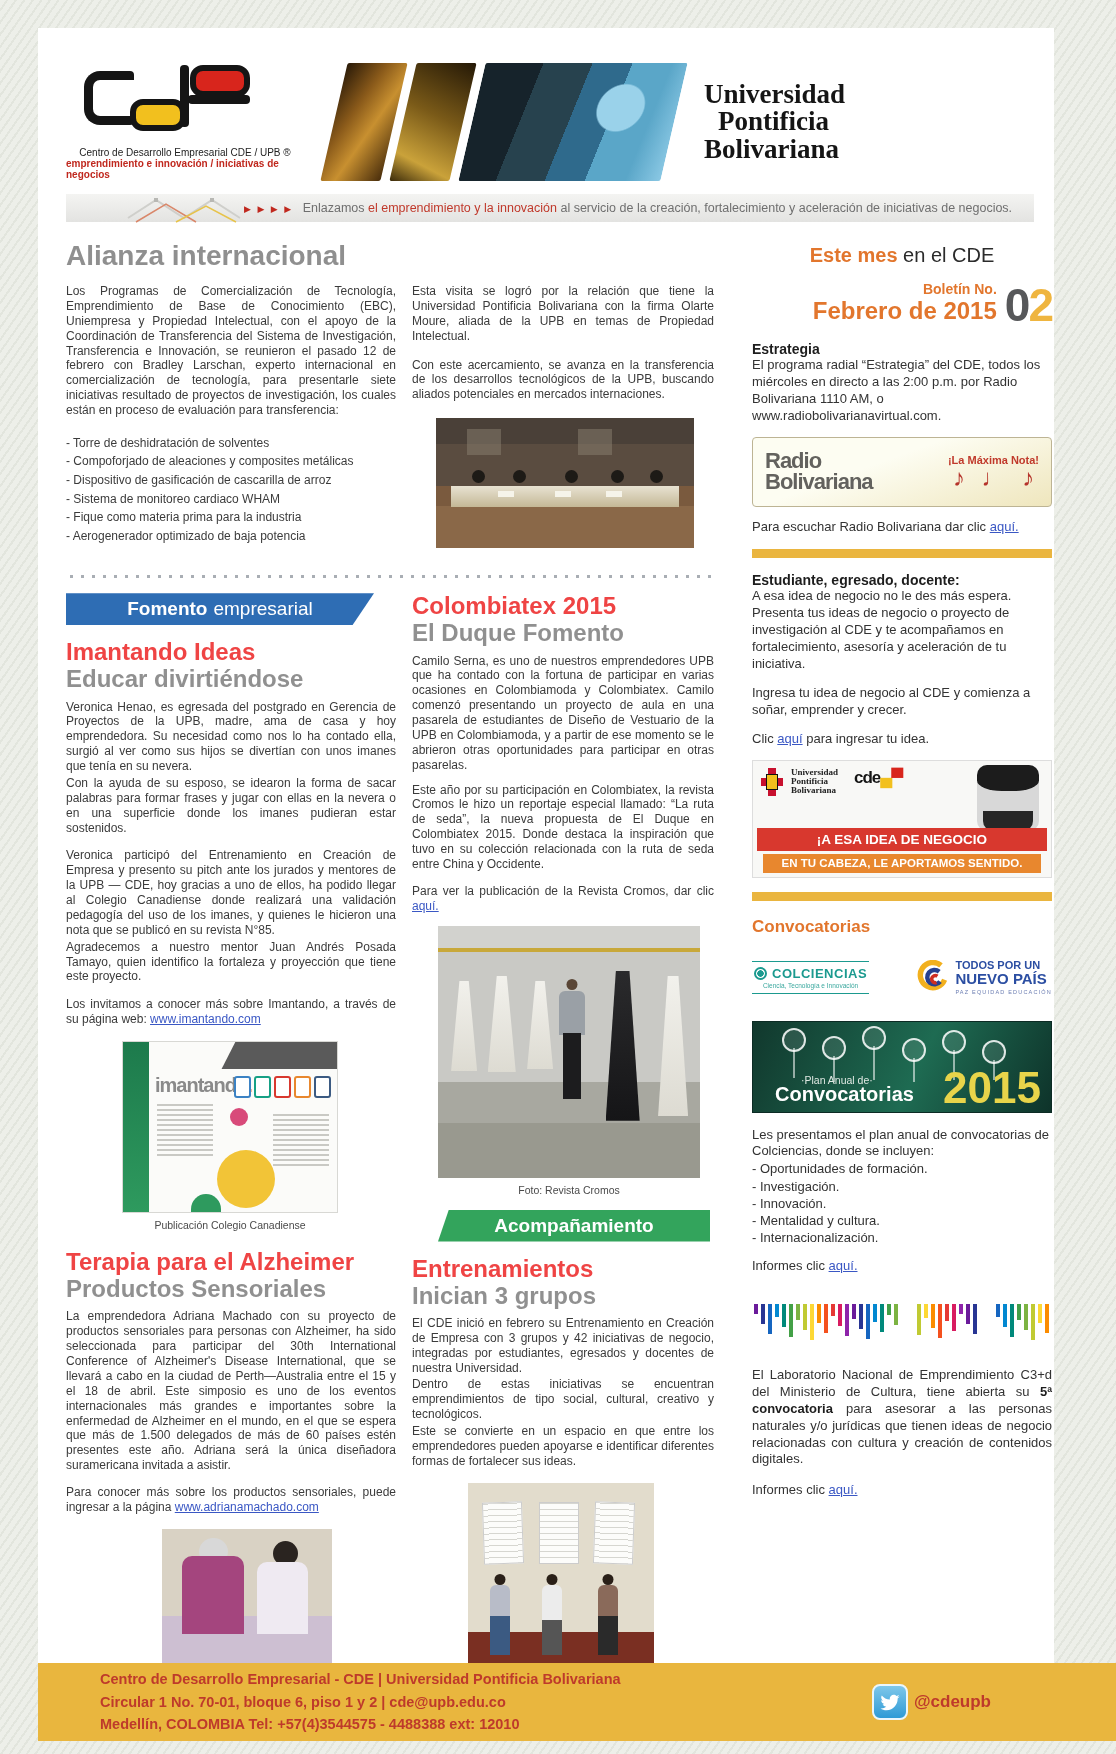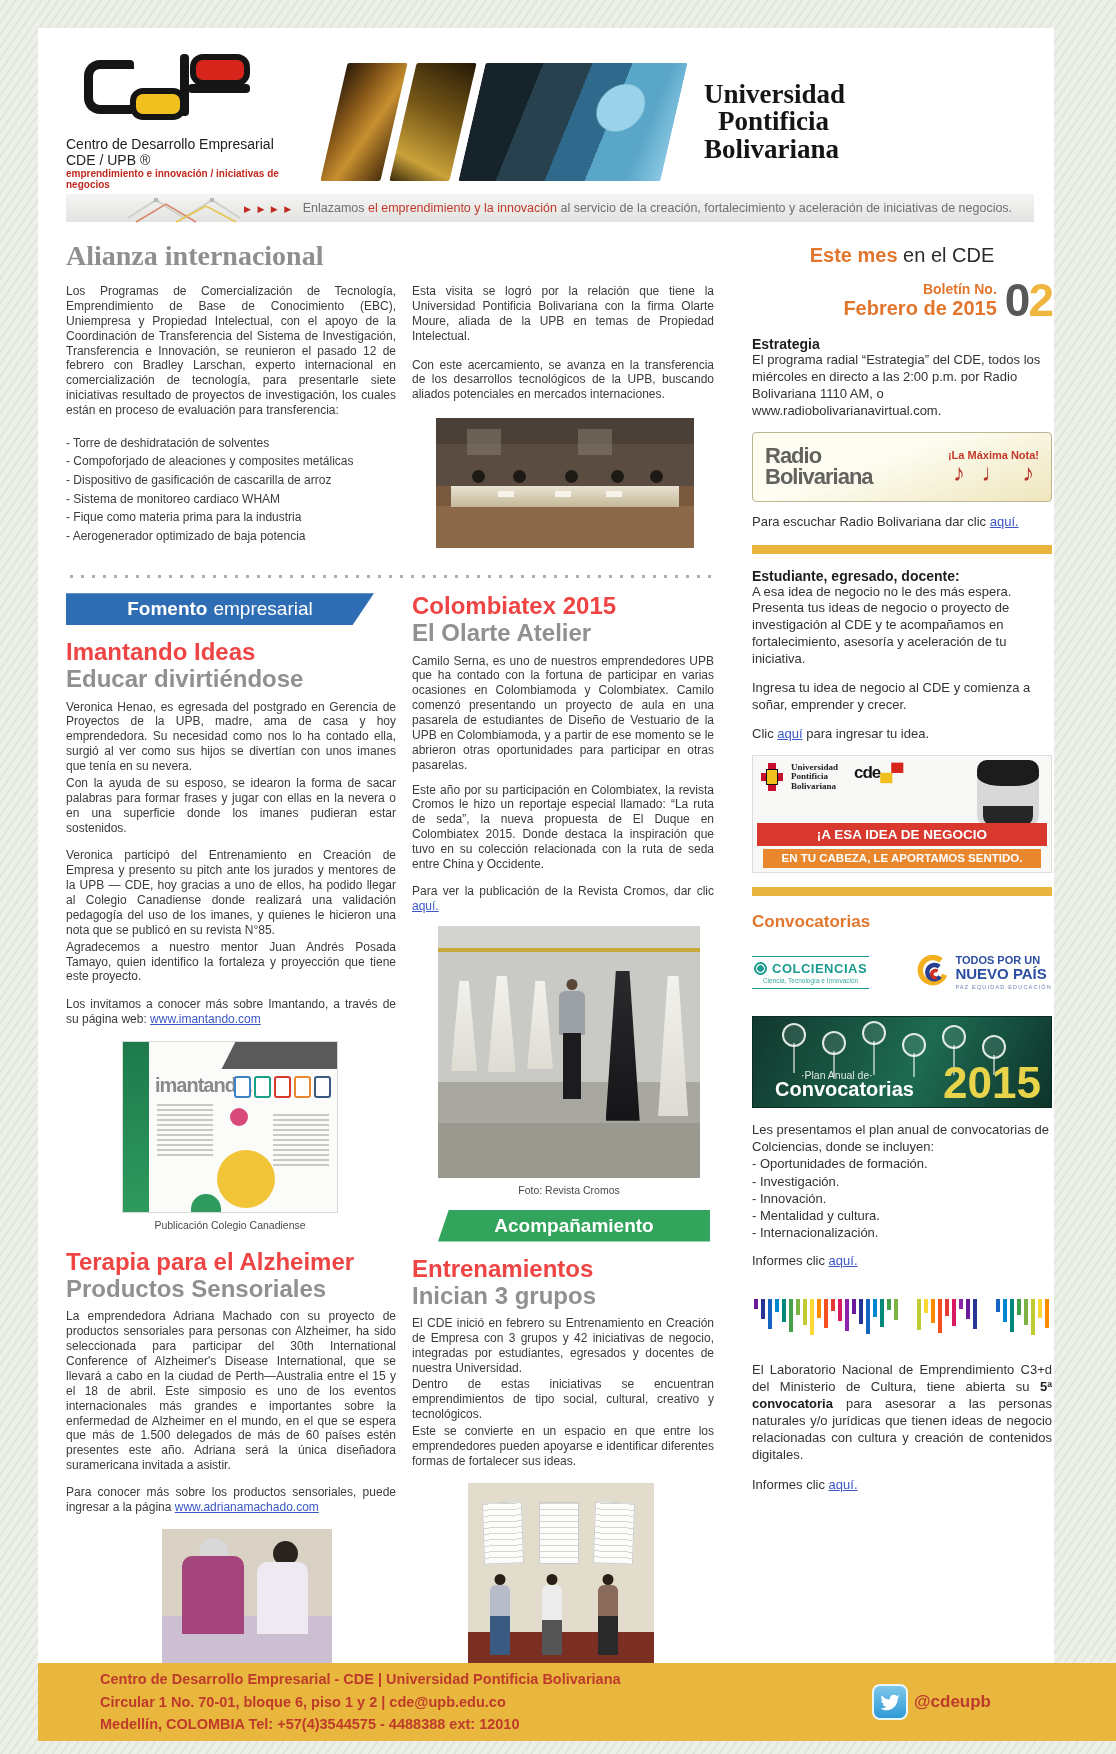--- a/index.html
+++ b/index.html
@@ -17,21 +17,21 @@
   .cde-block { width:238px; flex:none; }
   .cde-mark { position:relative; width:170px; height:66px; margin-left:18px; }
   .cde-c { position:absolute; left:0; top:6px; width:50px; height:54px;
            border:9px solid #151515; border-right:none; border-radius:16px 4px 4px 16px; }
   .cde-y { position:absolute; left:46px; bottom:0; width:56px; height:32px;
            background:#F2C01E; border:6px solid #151515; border-radius:13px; }
   .cde-dstem { position:absolute; left:96px; top:0; width:9px; height:62px; background:#151515; border-radius:4px; }
   .cde-r { position:absolute; right:4px; top:0; width:60px; height:32px;
            background:#D8251C; border:6px solid #151515; border-radius:13px; }
   .cde-estem { position:absolute; right:4px; top:30px; width:62px; height:9px; background:#151515; border-radius:4px; }
-  .cde-cap1 { font-size:14px; color:#222; margin-top:16px; }
+  .cde-cap1 { font-size:10px; color:#222; margin-top:16px;text-align:center; }
   .cde-cap2 { font-size:10px; color:#c0281e; font-weight:bold; }
   .strips { flex:1; height:118px; margin:0 14px; display:flex; gap:9px; padding:0 16px; }
   .strip { transform:skewX(-13deg); border-radius:2px; }
   .strip1 { width:60px; background:linear-gradient(115deg,#2a1a08,#8a5a1a 35%,#c89030 60%,#4a2e0c); }
   .strip2 { width:60px; background:linear-gradient(205deg,#241806,#7a5a18 45%,#caa23a 80%,#3a2a0a); }
   .strip3 { flex:1; background:
       radial-gradient(circle at 72% 38%, #9ad2ea 0 14%, transparent 15%),
       linear-gradient(100deg,#16232b 0 26%,#27424e 26% 48%,#2f6a8c 48% 66%,#5aa6c8 66% 84%,#8ac8e4 100%); }
   .upb-block { flex:none; display:flex; align-items:center; gap:10px; width:330px; }
   .crest { position:relative; width:84px; height:104px; flex:none; }
@@ -53,21 +53,21 @@
   .tagline { font-size:12.5px; color:#6f6f6f; white-space:nowrap; }
   .tagline .arrows { color:#c0281e; font-size:9px; letter-spacing:2px; margin-right:6px; }
   .tagline .hl { color:#c0392b; }
 
   
   .content { display:flex; padding:18px 0 0 28px; }
   .main { width:648px; flex:none; }
   .sidebar { width:300px; flex:none; margin-left:38px; }
 
   h1.top-title { font-size:28px; font-weight:bold; color:#E2762D; line-height:1; }
-  h2.top-sub   { font-size:28px; font-weight:bold; color:#8F8F8F; line-height:1; margin-top:2px;font-family:Liberation Serif, serif; }
+  h2.top-sub   { font-size:28px; font-weight:bold; color:#8F8F8F; line-height:1; margin-top:2px; }
   .cols { display:flex; gap:16px; margin-top:14px; }
   .col-a { width:330px; flex:none; }
   .col-b { width:302px; flex:none; }
   p.body { font-size:12px; line-height:1.24; color:#3b3b3b; text-align:justify; }
   .ini-list { list-style:none; margin-top:16px; font-size:12px; color:#3b3b3b; line-height:1.55; }
   .link { color:#3A57C4; text-decoration:underline; cursor:pointer; }
   .link.b { font-weight:normal;margin-top:40px; }
 
   .dotted { height:5px; margin:26px 0 14px 0;
             background-image:radial-gradient(circle,#a9aeb4 1.6px,transparent 1.8px);
@@ -139,21 +139,21 @@
     background-image:repeating-linear-gradient(#d6d6d0 0 1px,transparent 1px 6px); top:10%; }
   .tr-fig { position:absolute; bottom:12%; width:20px; height:70px; border-radius:6px 6px 0 0; }
   .tr-head { position:absolute; top:-11px; left:50%; transform:translateX(-50%);
     width:11px; height:11px; border-radius:50%; background:#2a2018; }
 
   
   .s-title { text-align:center; font-size:20px; color:#2b2b2b; margin-top:4px; }
   .s-title b { color:#E2762D; }
   .bulletin { display:flex; justify-content:flex-end; align-items:flex-end; gap:8px; margin-top:14px; }
   .b-left { text-align:right; color:#E2762D; font-weight:bold; }
-  .b-label { font-size:14px; } .b-date { font-size:20px;margin-left:24px; }
+  .b-label { font-size:14px; } .b-date { font-size:24px;margin-left:24px; }
   .b-num { font-size:46px; font-weight:bold; line-height:.85; letter-spacing:-2px; }
   .b-num .n0 { color:#57585a; } .b-num .n2 { color:#EFB53F; }
   .s-h { font-weight:bold; font-size:14px; color:#1d1d1d; margin-top:16px; }
   .s-text { font-size:13px; line-height:1.3; color:#333; }
   .radio-banner { margin-top:12px; height:70px; border:1px solid #bdb494; border-radius:4px;
     background:linear-gradient(160deg,#fdfdf2 0 40%,#efe6bd 100%);
     display:flex; align-items:center; padding:4px 12px; gap:10px; }
   .radio-name { font-weight:bold; font-size:22px; color:#63625e; line-height:.95; letter-spacing:-1px; }
   .radio-right { margin-left:auto; text-align:right; }
   .radio-slogan { color:#c0392b; font-size:11px; font-weight:bold; }
@@ -351,21 +351,21 @@
             <div class="ad-fig1"></div>
             <div class="ad-hair2"></div>
             <div class="ad-fig2"></div>
 
           </div>
 
         </div>
 
         <div class="col-b">
           <h3 class="sec-t">Colombiatex 2015</h3>
-          <h4 class="sec-s">El Olarte Atelier</h4>
+          <h4 class="sec-s">El Duque Fomento</h4>
           <p class="body" style="margin-top:8px">Camilo Serna, es uno de nuestros emprendedores UPB que ha contado con la fortuna de participar en varias ocasiones en Colombiamoda y Colombiatex. Camilo comenzó presentando un proyecto de aula en una pasarela de estudiantes de Diseño de Vestuario de la UPB en Colombiamoda, y a partir de ese momento se le abrieron otras oportunidades para participar en otras pasarelas.</p>
           <p class="body" style="margin-top:10px">Este año por su participación en Colombiatex, la revista Cromos le hizo un reportaje especial llamado: “La ruta de seda”, la nueva propuesta de El Duque en Colombiatex 2015. Donde destaca la inspiración que tuvo en su colección relacionada con la ruta de seda entre China y Occidente.</p>
           <p class="body" style="margin-top:12px"><span>Para ver la publicación de la Revista Cromos, dar clic </span><a class="link b">aquí.</a></p>
 
           <div class="photo photo-runway">
             <div class="rw-rail"></div>
             <div class="fig dress-w" style="left:5%;top:22%;width:26px;height:90px;">
                 <div class="head"></div>
               </div>
             <div class="fig dress-w" style="left:19%;top:20%;width:28px;height:96px;">

